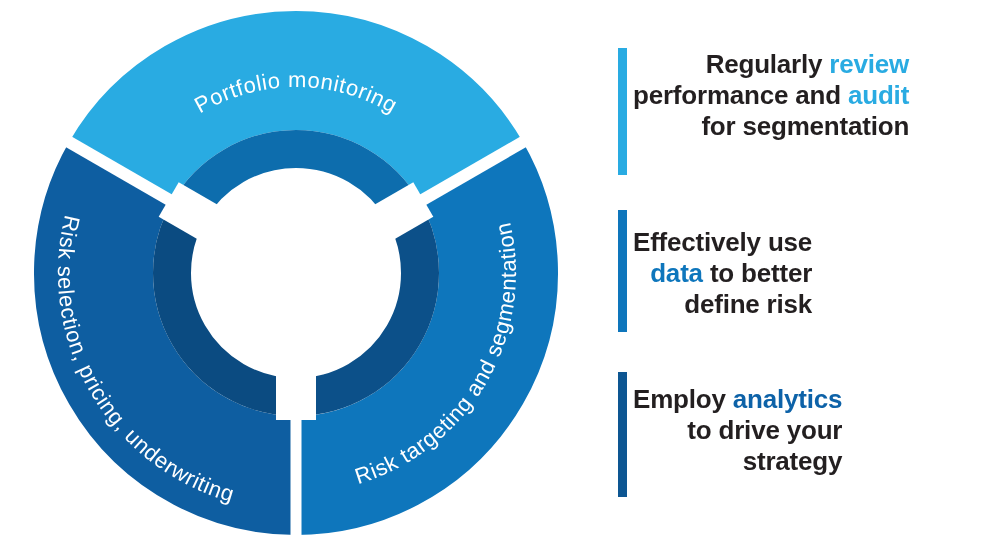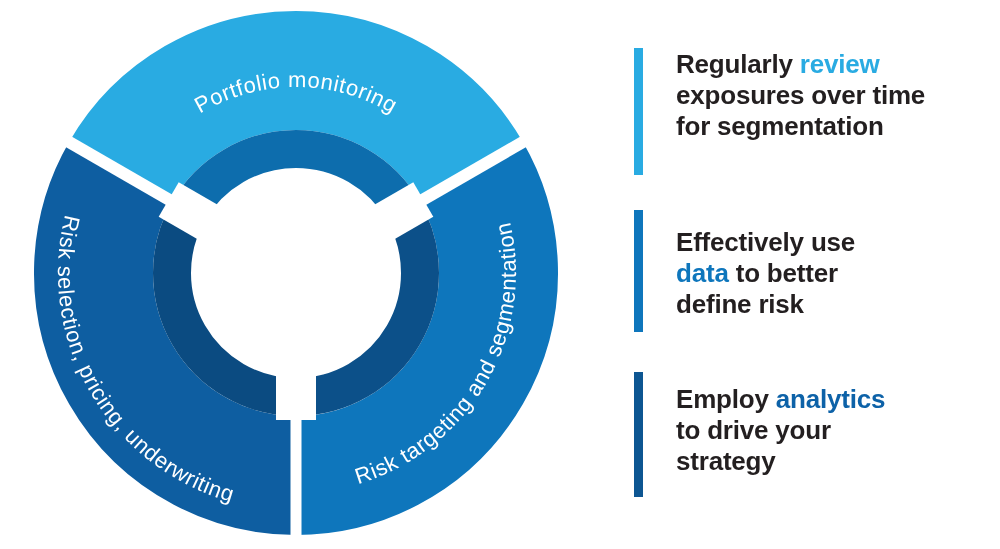--- a/index.html
+++ b/index.html
@@ -1,21 +1,21 @@
 <!DOCTYPE html>
 <html><head>
 <meta charset="utf-8">
 <style>
   html,body{margin:0;padding:0;background:#fff;}
   .stage{position:relative;width:1000px;height:549px;background:#fff;overflow:hidden;
          font-family:"Liberation Sans",sans-serif;}
   .donut-svg{position:absolute;left:0;top:0;}
   .arc-label{fill:#fff;font-size:22px;font-weight:400;letter-spacing:0.6px;
              font-family:"Liberation Sans",sans-serif;}
-  .callout{position:absolute;left:634px;display:flex;gap:33px;}
+  .callout{position:absolute;left:618px;display:flex;gap:6px;text-align:right;}
   .callout .bar{flex:0 0 9px;width:9px;background:var(--bar);}
   .callout .lines{font-weight:700;font-size:26px;line-height:31px;color:#231F20;
                   letter-spacing:-0.2px;white-space:nowrap;}
   .callout .hl{color:var(--accent);}
   .callout-1{top:48px}.callout-1 .bar{height:127px}.callout-1 .lines{padding-top:1px}
   .callout-2{top:210px}.callout-2 .bar{height:122px}.callout-2 .lines{padding-top:17px}
   .callout-3{top:372px}.callout-3 .bar{height:125px}.callout-3 .lines{padding-top:12px}
 </style>
 </head>
 <body>
@@ -59,21 +59,21 @@
     </text>
     <text class="arc-label" text-anchor="middle">
       <textPath href="#arcRight" xlink:href="#arcRight" startOffset="50%">Risk targeting and segmentation</textPath>
     </text>
   </svg>
 
   <div class="callout callout-1" style="--accent: #29ABE2; --bar: #29ABE2;">
     <div class="bar"></div>
     <div class="lines">
       <div><span>Regularly </span><span class="hl">review</span><span></span></div>
-      <div><span>exposures over time</span><span class="hl"></span><span></span></div>
+      <div><span>performance and </span><span class="hl">audit</span><span></span></div>
       <div><span>for segmentation</span><span class="hl"></span><span></span></div>
     </div>
   </div>
 
   <div class="callout callout-3" style="--accent: #0D62A8; --bar: #0D5692;">
     <div class="bar"></div>
     <div class="lines">
       <div><span>Employ </span><span class="hl">analytics</span><span></span></div>
       <div><span>to drive your</span><span class="hl"></span><span></span></div>
       <div><span>strategy</span><span class="hl"></span><span></span></div>

